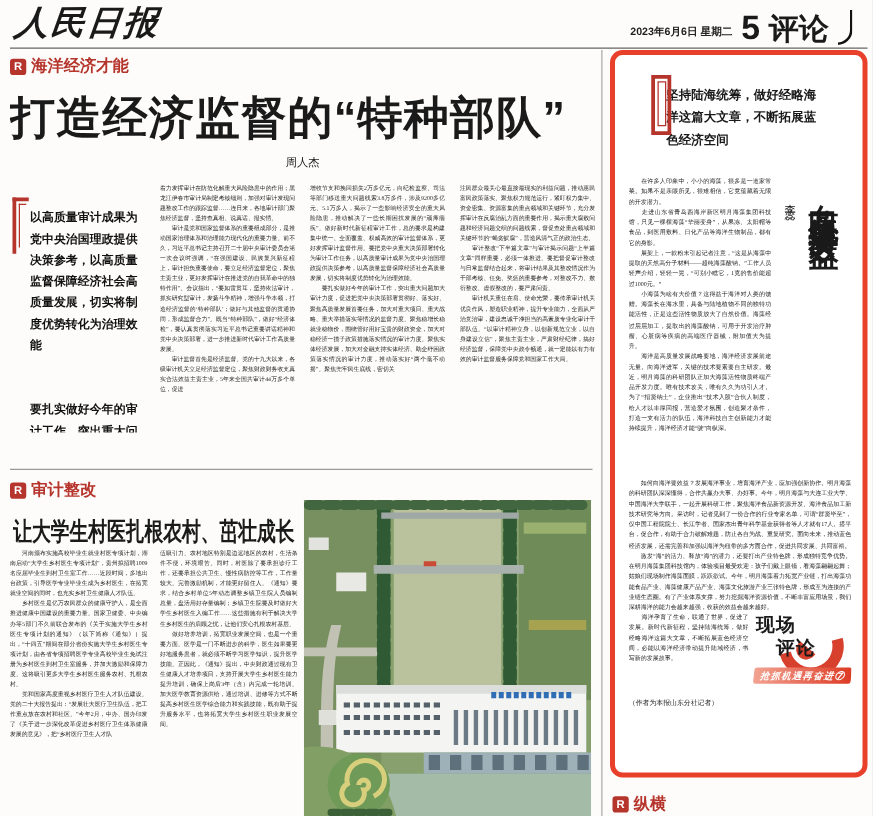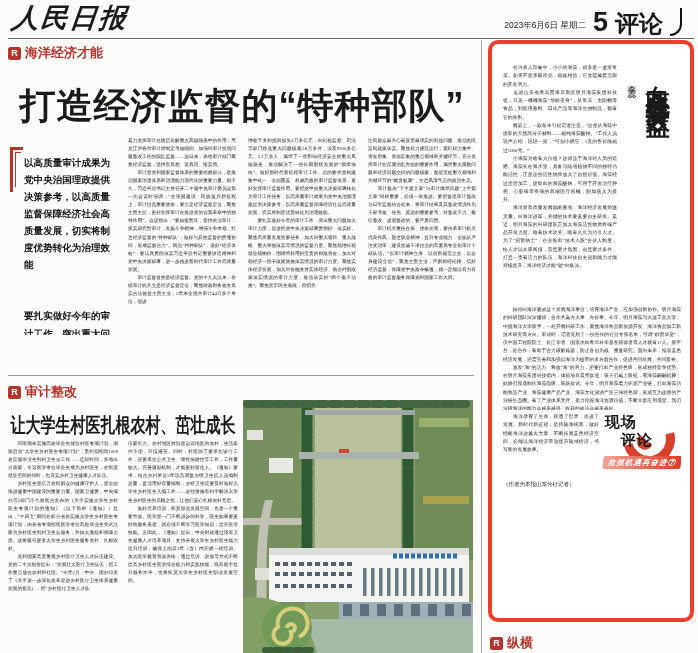--- a/index.html
+++ b/index.html
@@ -4,40 +4,40 @@
 <style>
   html,body{margin:0;padding:0;background:#e8e8e8;}
   .page{position:relative;width:698px;height:653px;background:#fdfcfa;overflow:hidden;
         font-family:"Liberation Serif",serif;color:#1a1a1a;}
   
   .masthead-row{position:absolute;top:4px;left:12px;right:6px;height:32px;}
   .paper-name{position:absolute;left:0;bottom:0;font-size:27px;font-weight:bold;
               font-style:italic;letter-spacing:2px;transform:skewX(-6deg);}
   .head-right{position:absolute;right:10px;bottom:0;display:flex;align-items:flex-end;gap:7px;}
   .date-line{font-size:8.5px;color:#222;font-family:"Liberation Sans",sans-serif;
-             font-weight:normal;padding-bottom:4px;}
+             font-weight:bold;padding-bottom:4px;}
   .page-num{font-size:27px;font-weight:900;font-family:"Liberation Sans",sans-serif;line-height:1;}
   .page-sec{font-size:24px;font-weight:900;font-family:"Liberation Sans",sans-serif;line-height:1;}
   .corner-hook{width:10px;height:26px;border-right:2.5px solid #111;border-bottom:2.5px solid #111;
                border-bottom-right-radius:12px;}
   .header-rule{position:absolute;top:38px;left:8px;right:4px;border-top:1.5px solid #666;}
   
   .section-head{display:flex;align-items:center;gap:4px;color:#b5342c;
                 font-family:"Liberation Sans",sans-serif;font-weight:bold;font-size:13px;}
   .icon-box{width:13px;height:13px;background:#b5342c;color:#fff;border-radius:2.5px;
             display:flex;align-items:center;justify-content:center;
             font:bold 9px "Liberation Sans",sans-serif;}
   
   .observer{position:absolute;left:8px;top:44px;width:468px;height:326px;overflow:hidden;}
-  .main-headline{margin:24px 0 0;text-align:center;font-family:"Liberation Sans",sans-serif;
+  .main-headline{margin:12px 0 0;text-align:left;font-family:"Liberation Sans",sans-serif;
                  font-weight:900;font-size:36px;letter-spacing:1px;line-height:1.1;}
   .byline{text-align:center;font-size:9px;margin-top:10px;color:#222;}
   .cols{display:flex;gap:12px;margin-top:11px;height:198px;overflow:hidden;}
   .col{flex:1;font-size:4.7px;line-height:1.72;text-align:justify;white-space:pre-line;color:#222;}
-  .quote{position:relative;font-family:Liberation Mono, monospace;font-weight:bold;
+  .quote{position:relative;font-family:Liberation Sans, sans-serif;font-weight:bold;
          font-size:9.5px;line-height:1.8;color:#111;padding:10px 6px 8px 16px;margin-bottom:8px;}
   .qtl::before{content:"";position:absolute;top:2px;left:2px;width:10px;height:42px;
                border-top:3px solid #b5342c;border-left:3px solid #b5342c;}
   .qtl::after{content:"";position:absolute;top:7px;left:7px;width:5px;height:34px;
               border-top:1.5px solid #b5342c;border-left:1.5px solid #b5342c;}
   .qbr::before{content:"";position:absolute;bottom:2px;right:2px;width:10px;height:42px;
                border-bottom:3px solid #b5342c;border-right:3px solid #b5342c;}
   .qbr::after{content:"";position:absolute;bottom:7px;right:7px;width:5px;height:34px;
               border-bottom:1.5px solid #b5342c;border-right:1.5px solid #b5342c;}
   .left-divider{position:absolute;left:8px;top:375px;width:466px;border-top:1px solid #999;}
@@ -100,20 +100,21 @@
     </div>
   </div>
   <div class="header-rule"></div>
 
   <div class="observer">
     <div class="section-head">
       <span class="icon-box">R</span>
       <span>海洋经济才能</span>
     </div>
     <h1 class="main-headline">打造经济监督的“特种部队”</h1>
+    <div class="byline">周人杰</div>
     <div class="cols">
       <div class="col">
         <div class="quote qtl">以高质量审计成果为党中央治国理政提供决策参考，以高质量监督保障经济社会高质量发展，切实将制度优势转化为治理效能</div>
         <div class="quote qbr">要扎实做好今年的审计工作，突出重大问题加大审计力度，促进把党中央决策部署贯彻好、落实好</div>
         
       </div>
       <div class="col">着力发挥审计在防范化解重大风险隐患中的作用；黑龙江伊春市审计局制定考核细则，加强对审计发现问题整改工作的跟踪监督……连日来，各地审计部门聚焦经济监督，坚持查真相、说真话、报实情。
 　　审计是党和国家监督体系的重要组成部分，是推动国家治理体系和治理能力现代化的重要力量。前不久，习近平总书记主持召开二十届中央审计委员会第一次会议时强调，“在强国建设、民族复兴新征程上，审计担负重要使命，要立足经济监督定位，聚焦主责主业，更好发挥审计在推进党的自我革命中的独特作用”。会议指出，“要如雷贯耳，坚持依法审计，抓实研究型审计，发扬斗争精神，增强斗争本领，打造经济监督的‘特种部队’；做好与其他监督的贯通协同，形成监督合力”。既当“特种部队”，做好“经济体检”，要认真贯彻落实习近平总书记重要讲话精神和党中央决策部署，进一步推进新时代审计工作高质量发展。
 　　审计监督首先是经济监督。党的十九大以来，各级审计机关立足经济监督定位，聚焦财政财务收支真实合法效益主责主业，5年来全国共审计44万多个单位，促进</div>
       <div class="col">增收节支和挽回损失2万多亿元，向纪检监察、司法等部门移送重大问题线索3.8万多件，涉及9200多亿元、5.1万多人，揭示了一些影响经济安全的重大风险隐患，推动解决了一些长期困扰发展的“顽瘴痼疾”。做好新时代新征程审计工作，总的要求是构建集中统一、全面覆盖、权威高效的审计监督体系，更好发挥审计监督作用。要把党中央重大决策部署转化为审计工作任务，以高质量审计成果为党中央治国理政提供决策参考，以高质量监督保障经济社会高质量发展，切实将制度优势转化为治理效能。
@@ -173,20 +174,21 @@
       <path d="M0,198 C30,194 62,206 74,253 L0,253 Z" fill="#82a066"></path>
       <circle cx="44" cy="228" r="25" fill="#6f9a58"></circle>
       <path d="M44,228 a4,4 0 1,1 4,4 a9,9 0 1,1 -13,-5 a15,15 0 1,1 21,10" fill="none" stroke="#d8cf7d" stroke-width="4"></path>
       <line x1="22" y1="250" x2="70" y2="250" stroke="#3c6138" stroke-width="6" stroke-dasharray="6 4" stroke-linecap="round"></line>
     </svg>
   </div>
 
   <div class="vert-divider"></div>
 
   <div class="redbox">
+    <div class="box-quote qtl qbr">坚持陆海统筹，做好经略海洋这篇大文章，不断拓展蓝色经济空间</div>
     <div class="box-mid">
       <div class="box-text box-text1">　　在许多人印象中，小小的海藻，很多是一道家常菜。如果不是亲眼所见，很难相信，它竟蕴藏着无限的开发潜力。
 　　走进山东省青岛西海岸新区明月海藻集团科技馆，只见一棵棵海藻“华丽变身”，从果冻、太阳帽等食品，到医用敷料、日化产品等海洋生物制品，都有它的身影。
 　　展架上，一款粉末引起记者注意，“这是从海藻中提取的天然高分子材料——超纯海藻酸钠。”工作人员轻声介绍，轻轻一晃，“可别小瞧它，1克的售价能超过1000元。”
 　　小海藻为啥有大价值？这得益于海洋对人类的馈赠。海藻长在海水里，具备与陆地植物不同的独特功能活性，正是这些活性物质放大了自然价值。海藻经过层层加工，提取出的海藻酸钠，可用于开发治疗肿瘤、心脏病等疾病的高端医疗器械，附加值大为提升。
 　　海洋是高质量发展战略要地，海洋经济发展前途无量。向海洋进军，关键的技术要素要自主研发。最近，明月海藻的科研团队正加大海藻活性物质终端产品开发力度。唯有技术攻关，唯有久久为功引人才。为了“招贤纳士”，企业推出“技术入股”合伙人制度，给人才以丰厚回报，营造爱才氛围，创造聚才条件，打造一支有活力的队伍，海洋科技自主创新能力才能持续提升，海洋经济才能“驶”向纵深。</div>
       <div class="box-author">李蕊</div>
       <div class="box-title">向蓝色经济要效益</div>
     </div>
     <div class="box-text box-text2">　　如何向海洋要效益？发展海洋事业，培育海洋产业，应加强创新协作。明月海藻的科研团队深深懂得，合作共赢办大事、办好事。今年，明月海藻与大连工业大学、中国海洋大学联手，一起开展科研工作，聚焦海洋食品新资源开发、海洋食品加工新技术研究等方向。采访时，记者见到了一份合作的行业专家名单，可谓“群贤毕至”，仅中国工程院院士、长江学者、国家杰出青年科学基金获得者等人才就有17人。搭平台，促合作，有助于合力破解难题，防止各自为战、重复研究。面向未来，推动蓝色经济发展，还需完善和加强以海洋为纽带的多方面合作，促进共同发展、共同富裕。

